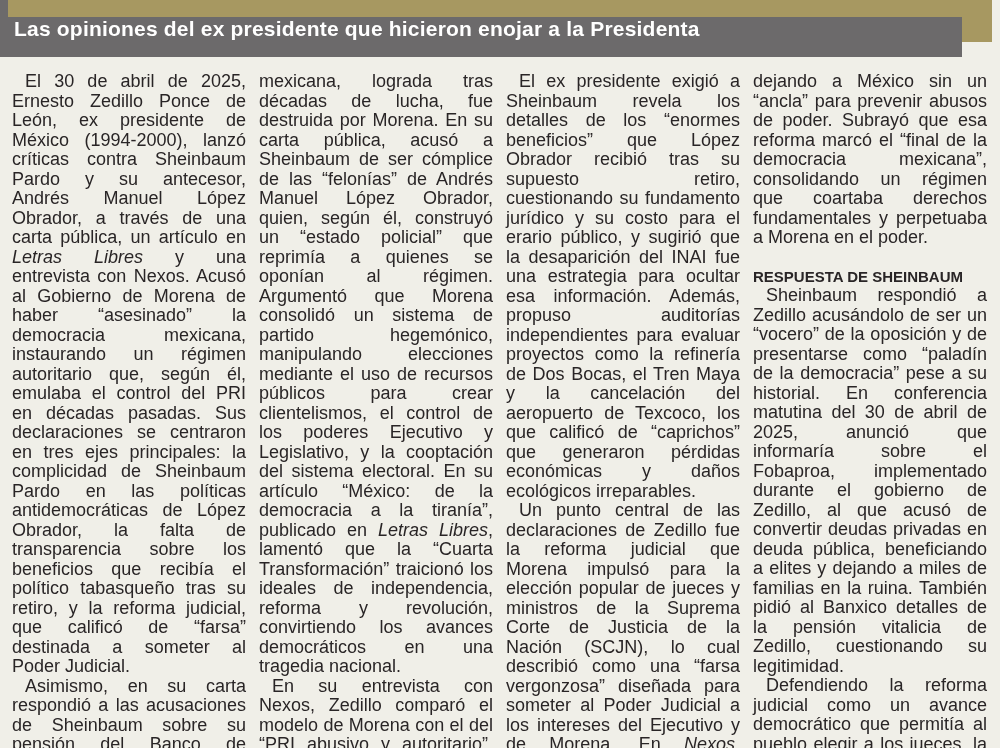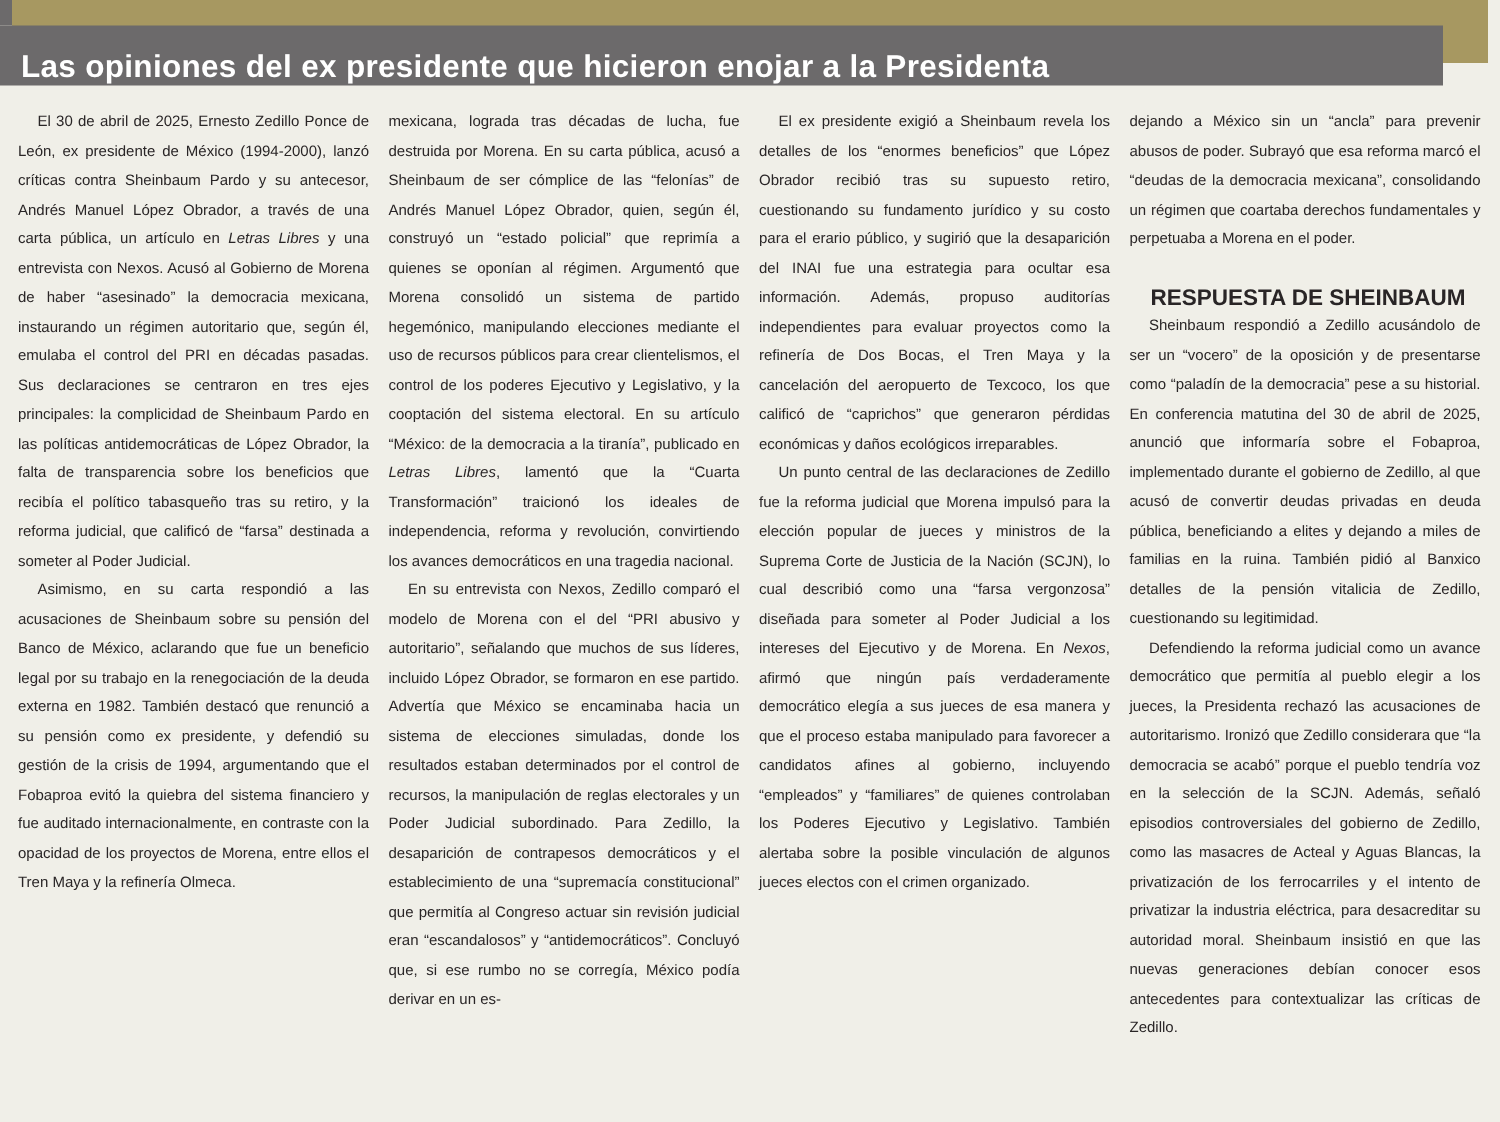--- a/index.html
+++ b/index.html
@@ -17,49 +17,49 @@
   }
   .left-notch {
     position:absolute; left:0; top:0;
     width:8px; height:17px;
     background:#6c6a6b;
   }
   .title-bar {
     position:absolute; left:0; top:17px;
     width:962px; height:40px;
     background:#6c6a6b;
-    display:flex; align-items:flex-end;
+    display:flex; align-items:flex-start;
   }
   .headline {
     color:#ffffff; font-weight:bold;
     font-size:21px; margin:0;
     padding-left:14px;
     letter-spacing:0.2px;
     white-space:nowrap;
   }
   .content {
     display:grid;
     grid-template-columns:repeat(4, 1fr);
     column-gap:13px;
     padding:15px 13px 0 12px;
   }
   .column { min-width:0; }
   .para {
     margin:0;
-    font-size:10px;
+    font-size:18px;
     line-height:19.5px;
     color:#292526;
     text-align:justify;
     hyphens:auto;
     -webkit-hyphens:auto;
   }
   .para.indent { text-indent:13px; }
   .para em { font-style:italic; }
   .subhead {
-    margin:19px 0 0 14px;
+    margin:19px 0 0 0;
     font-size:15px;
     line-height:19.5px;
     color:#292526;
     font-weight:bold;
   }
   .subhead span { display:block; }
 </style>
 </head>
 <body>
 
@@ -84,21 +84,21 @@
     <p class="para indent"><span>En su entrevista con Nexos, Zedillo comparó el modelo de Morena con el del “PRI abusivo y autoritario”, señalando que muchos de sus líderes, incluido López Obrador, se formaron en ese partido. Advertía que México se encaminaba hacia un sistema de elecciones simuladas, donde los resultados estaban determinados por el control de recursos, la manipulación de reglas electorales y un Poder Judicial subordinado. Para Zedillo, la desaparición de contrapesos democráticos y el establecimiento de una “supremacía constitucional” que permitía al Congreso actuar sin revisión judicial eran “escandalosos” y “antidemocráticos”. Concluyó que, si ese rumbo no se corregía, México podía derivar en un es-</span></p>
   </section>
 
   <section class="column">
     <p class="para indent"><span>El ex presidente exigió a Sheinbaum revela los detalles de los “enormes beneficios” que López Obrador recibió tras su supuesto retiro, cuestionando su fundamento jurídico y su costo para el erario público, y sugirió que la desaparición del INAI fue una estrategia para ocultar esa información. Además, propuso auditorías independientes para evaluar proyectos como la refinería de Dos Bocas, el Tren Maya y la cancelación del aeropuerto de Texcoco, los que calificó de “caprichos” que generaron pérdidas económicas y daños ecológicos irreparables.</span></p>
     <p class="para indent"><span>Un punto central de las declaraciones de Zedillo fue la reforma judicial que Morena impulsó para la elección popular de jueces y ministros de la Suprema Corte de Justicia de la Nación (SCJN), lo cual describió como una “farsa vergonzosa” diseñada para someter al Poder Judicial a los intereses del Ejecutivo y de Morena. En </span><em>Nexos</em><span>, afirmó que ningún país verdaderamente democrático elegía a sus jueces de esa manera y que el proceso estaba manipulado para favorecer a candidatos afines al gobierno, incluyendo “empleados” y “familiares” de quienes controlaban los Poderes Ejecutivo y Legislativo. También alertaba sobre la posible vinculación de algunos jueces electos con el crimen organizado.</span></p>
 
   </section>
 
   <section class="column">
-    <p class="para"><span>dejando a México sin un “ancla” para prevenir abusos de poder. Subrayó que esa reforma marcó el “deudas de la democracia mexicana”, consolidando un régimen que coartaba derechos fundamentales y perpetuaba a Morena en el poder.</span></p>
+    <p class="para"><span>dejando a México sin un “ancla” para prevenir abusos de poder. Subrayó que esa reforma marcó el “final de la democracia mexicana”, consolidando un régimen que coartaba derechos fundamentales y perpetuaba a Morena en el poder.</span></p>
     <h2 class="subhead">
         <span>RESPUESTA DE SHEINBAUM</span>
       </h2>
     <p class="para indent"><span>Sheinbaum respondió a Zedillo acusándolo de ser un “vocero” de la oposición y de presentarse como “paladín de la democracia” pese a su historial. En conferencia matutina del 30 de abril de 2025, anunció que informaría sobre el Fobaproa, implementado durante el gobierno de Zedillo, al que acusó de convertir deudas privadas en deuda pública, beneficiando a elites y dejando a miles de familias en la ruina. También pidió al Banxico detalles de la pensión vitalicia de Zedillo, cuestionando su legitimidad.</span></p>
     <p class="para indent"><span>Defendiendo la reforma judicial como un avance democrático que permitía al pueblo elegir a los jueces, la Presidenta rechazó las acusaciones de autoritarismo. Ironizó que Zedillo considerara que “la democracia se acabó” porque el pueblo tendría voz en la selección de la SCJN. Además, señaló episodios controversiales del gobierno de Zedillo, como las masacres de Acteal y Aguas Blancas, la privatización de los ferrocarriles y el intento de privatizar la industria eléctrica, para desacreditar su autoridad moral. Sheinbaum insistió en que las nuevas generaciones debían conocer esos antecedentes para contextualizar las críticas de Zedillo.</span></p>
   </section>
 
 </div>
 
 </body></html>

